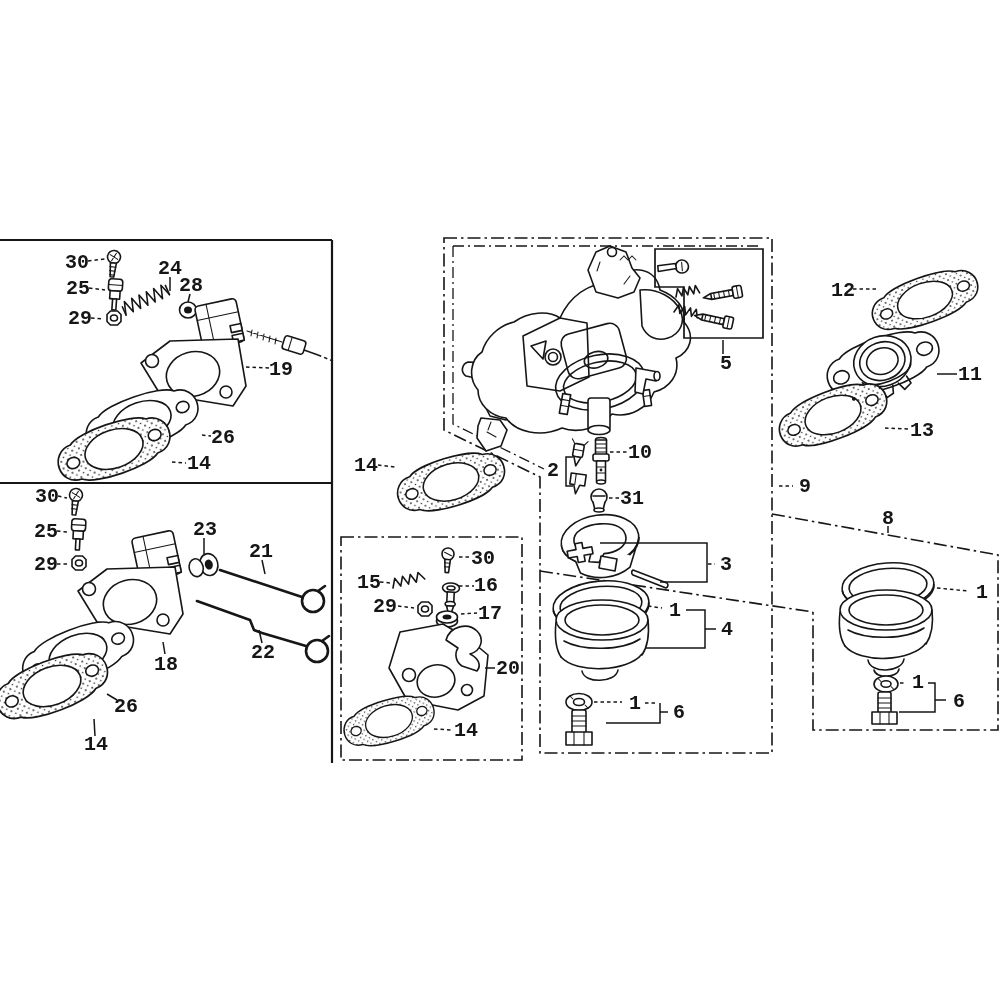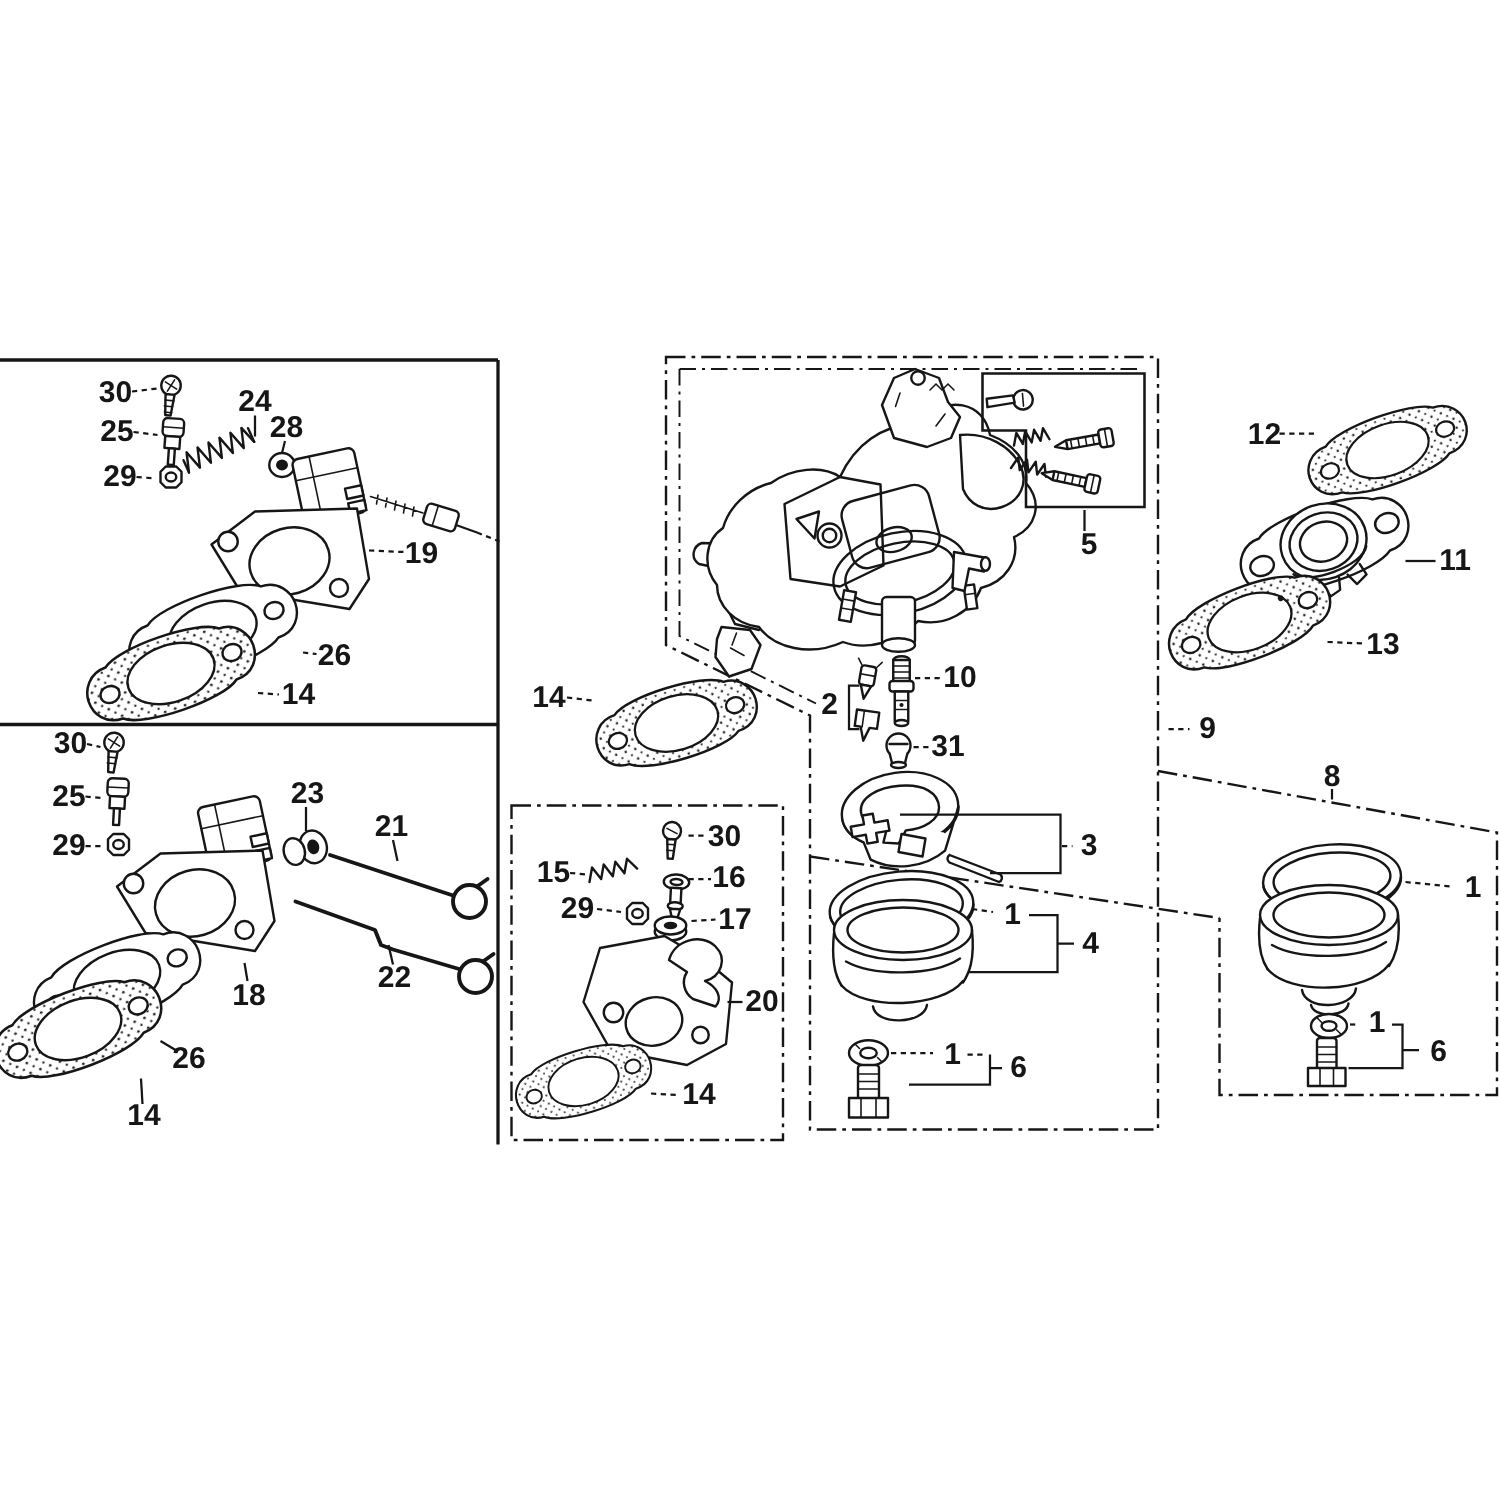--- a/index.html
+++ b/index.html
@@ -1,17 +1,17 @@
 <!DOCTYPE html>
 <html style="--ink: #161616; --paper: #ffffff;"><head>
 <meta charset="utf-8">
 <style>
   html,body{margin:0;padding:0;background:#fff}
   .stage{position:relative;width:1000px;height:1000px;background:var(--paper,#ffffff);
-         font-family:Liberation Sans, sans-serif;overflow:hidden}
+         font-family:Liberation Mono, monospace;overflow:hidden}
   svg{display:block}
   .fw{fill:#fff;stroke:var(--ink,#161616);stroke-width:1.6;stroke-linejoin:round}
   .fs{fill:url(#stip);stroke:var(--ink,#161616);stroke-width:1.7;stroke-linejoin:round}
   .ln{fill:none;stroke:var(--ink,#161616);stroke-width:1.6;stroke-linecap:round;stroke-linejoin:round}
   .lt{fill:none;stroke:var(--ink,#161616);stroke-width:1.05;stroke-linecap:round}
   .l2{fill:none;stroke:var(--ink,#161616);stroke-width:2.6;stroke-linecap:round;stroke-linejoin:round}
   .fk{fill:var(--ink,#161616);stroke:none}
   .ld{fill:none;stroke:var(--ink,#161616);stroke-width:1.5}
   .dd{fill:none;stroke:var(--ink,#161616);stroke-width:1.5;stroke-dasharray:3.5 3}
   .b1{fill:none;stroke:var(--ink,#161616);stroke-width:2.2}

